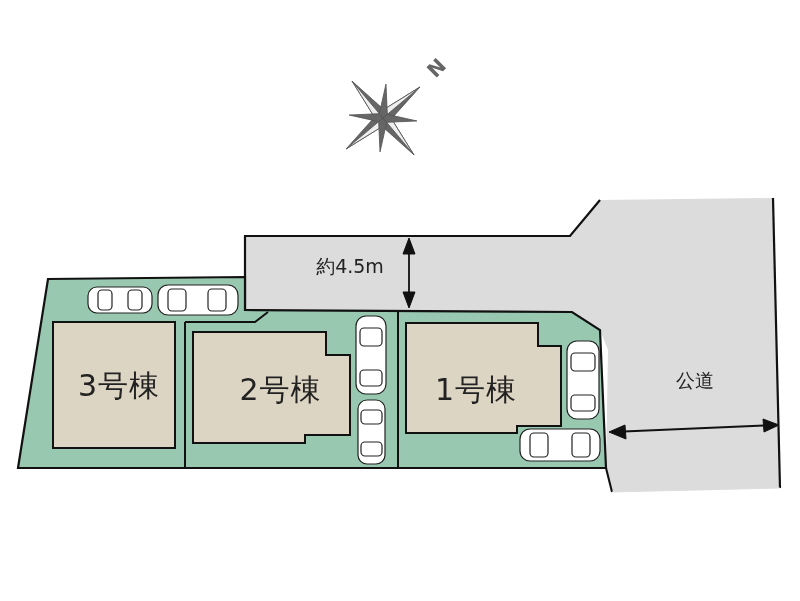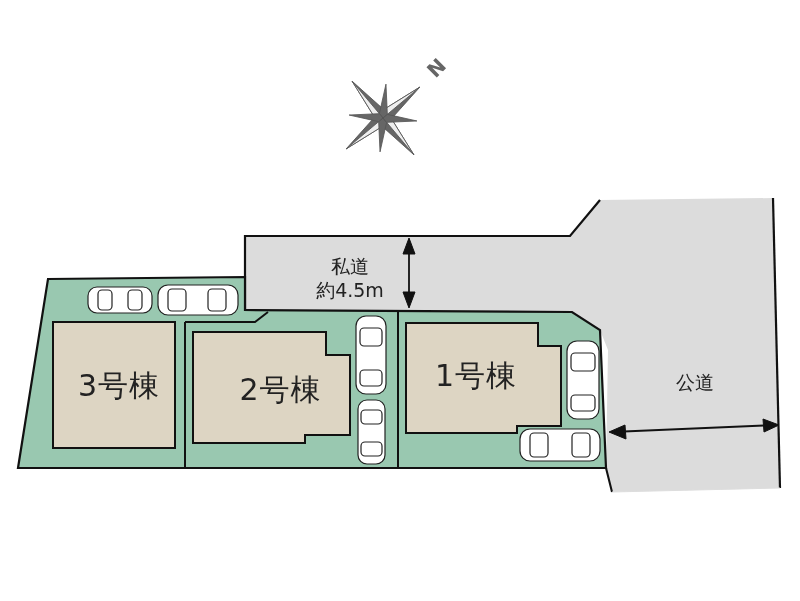--- a/index.html
+++ b/index.html
@@ -91,23 +91,22 @@
       <polygon points="0,34 4,4 0,0 -4,4"></polygon>
       <polygon points="-34,0 -4,-4 0,0 -4,4"></polygon>
       <polygon points="34,0 4,-4 0,0 4,4"></polygon>
     </g>
   </g>
 </svg>
 
 <div class="lbl" style="left:428px;top:56px;font-size:20px;font-weight:bold;color:#666;transform:rotate(-45deg);">N</div>
 
 <div class="lbl road" style="left:300px;top:254px;width:100px;">
-  <div>私道</div>
   <div>約4.5m</div>
 </div>
 
-<div class="lbl road" style="left:630px;top:370px;width:130px;">
+<div class="lbl road" style="left:630px;top:370px;width:130px;font-family:Liberation Mono, monospace;">
   <div>公道</div>
 </div>
 
 <div class="lbl bldg" style="left:53px;top:366px;width:132px;">3号棟</div>
 <div class="lbl bldg" style="left:208px;top:370px;width:145px;">2号棟</div>
-<div class="lbl bldg" style="left:406px;top:356px;width:140px;">1号棟</div>
+<div class="lbl bldg" style="left:406px;top:370px;width:140px;">1号棟</div>
 
 </body></html>

